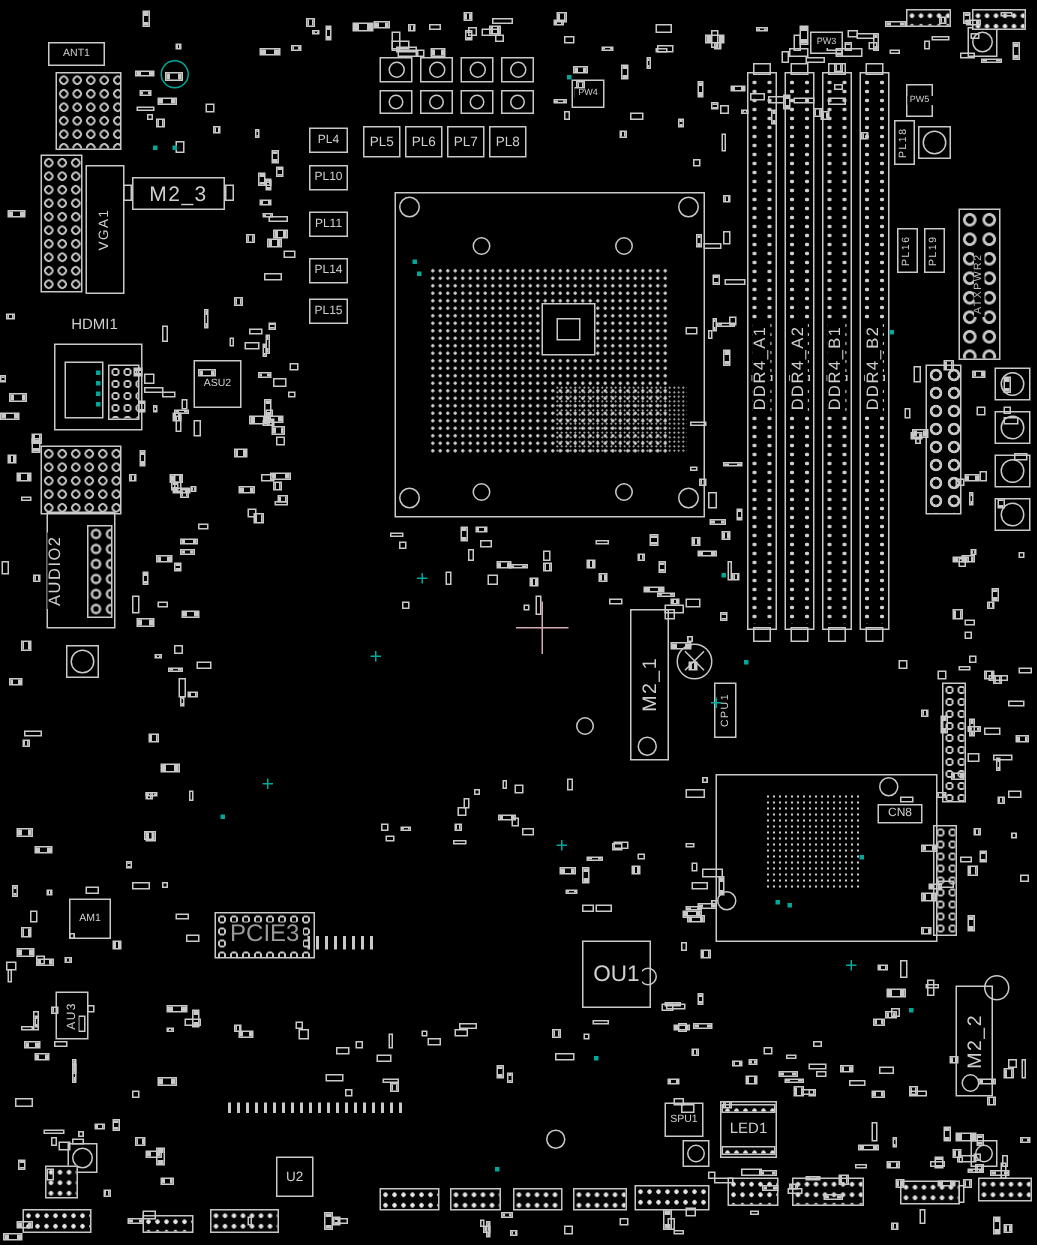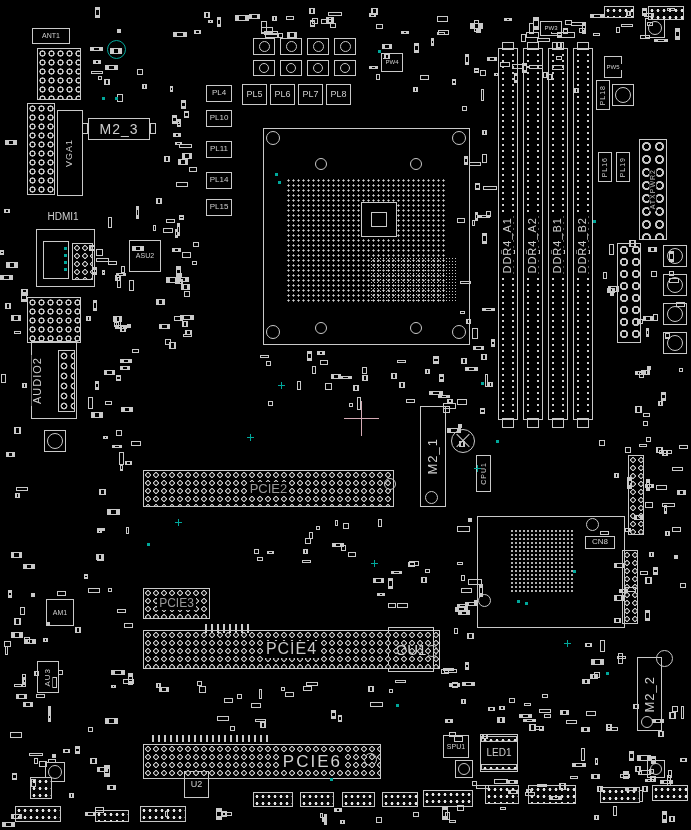--- a/index.html
+++ b/index.html
@@ -856,26 +856,17 @@
   <div class="a ol lab" style="left:480px;top:734px;width:38px;height:38px;font-size:10px">
       <span>LED1</span>
     </div>
   <div class="a ol lab" style="left:443px;top:735px;width:26px;height:23px;font-size:7px">
       <span>SPU1</span>
     </div>
   <div class="a ol lab" style="left:184px;top:771px;width:25px;height:27px;font-size:9px">
       <span>U2</span>
     </div>
 
-  <div class="a ol holes lab" style="left:143px;top:470px;width:251px;height:37px;background-size:8px 8px;font-size:13px;color:#9a9a9a">
-      <span>PCIE2</span>
-    </div>
-  <div class="a ol holes lab" style="left:143px;top:588px;width:67px;height:31px;background-size:8px 8px;font-size:12px;color:#9a9a9a">
+  <div class="a ol holes lab" style="left:143px;top:608px;width:67px;height:31px;background-size:8px 8px;font-size:16px;color:#9a9a9a">
       <span>PCIE3</span>
     </div>
-  <div class="a ol holes lab" style="left:143px;top:630px;width:297px;height:39px;background-size:8px 8px;font-size:16px;color:#c6c6c6;letter-spacing:1px">
-      <span>PCIE4</span>
-    </div>
-  <div class="a ol holes lab" style="left:143px;top:744px;width:238px;height:35px;background-size:8px 8px;font-size:17px;color:#d2d2d2;letter-spacing:2px;justify-content:flex-end">
-      <span style="margin-right:36px">PCIE6</span>
-    </div>
 
 </div>
 
 </body></html>

